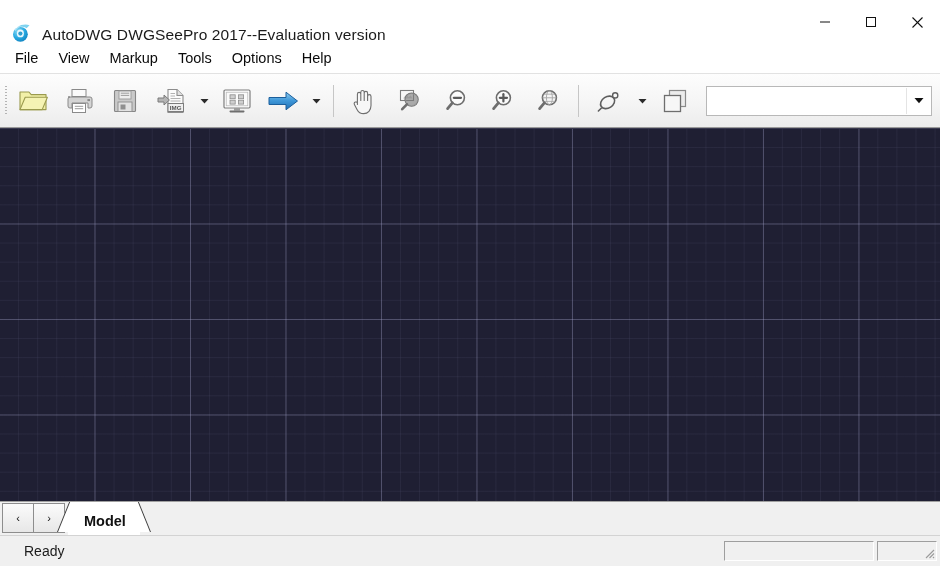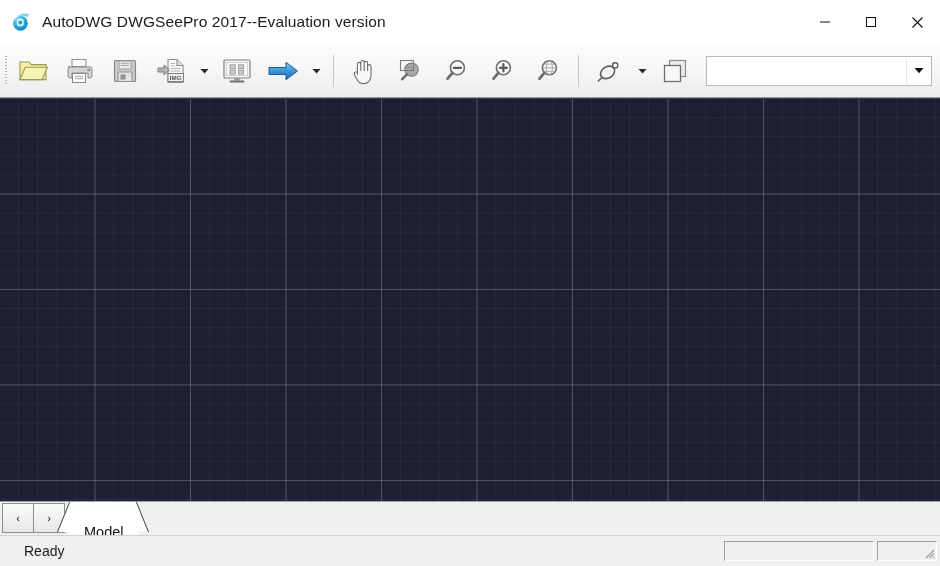--- a/index.html
+++ b/index.html
@@ -17,21 +17,21 @@
     background: #ffffff;
     display: flex;
     flex-direction: column;
   }
 
   
   .titlebar {
     height: 44px;
     background: #ffffff;
     display: flex;
-    align-items: center;
+    align-items: flex-end;
     flex: 0 0 auto;
     position: relative;
   }
   .app-icon {
     width: 22px; height: 22px;
     margin-left: 10px; margin-right: 10px;
     flex: 0 0 auto;
   }
   .title-text {
     font-size: 15.5px;
@@ -198,24 +198,24 @@
     align-items: flex-start;
     margin-left: 4px;
     position: relative;
     flex: 1 1 auto;
     height: 32px;
   }
   .tab {
     position: relative;
     height: 38px;
     display: flex;
-    align-items: flex-end;
+    align-items: center;
     padding: 0 14px 0 16px;
     font-size: 14.5px;
-    font-weight: normal;
+    font-weight: bold;
     color: #111;
     background: #ffffff;
     cursor: default;
     white-space: nowrap;
   }
   .tab::before {
     content: "";
     position: absolute;
     left: -11px; top: 0;
     width: 12px; height: 30px;
@@ -314,20 +314,28 @@
       </div>
       <div class="win-btn close">
         <svg width="13" height="13" viewBox="0 0 13 13">
           <line x1="1.5" y1="1.5" x2="11.5" y2="11.5" stroke="#111" stroke-width="1.1"></line>
           <line x1="11.5" y1="1.5" x2="1.5" y2="11.5" stroke="#111" stroke-width="1.1"></line>
         </svg>
       </div>
     </div>
   </div>
 
+  <div class="menubar">
+    <div class="menu-item">File</div>
+    <div class="menu-item">View</div>
+    <div class="menu-item">Markup</div>
+    <div class="menu-item">Tools</div>
+    <div class="menu-item">Options</div>
+    <div class="menu-item">Help</div>
+  </div>
 
   <div class="toolbar">
 
     <div class="grip">
         <i></i>
       </div>
 
     <div class="tbtn">
       <span>
         <svg width="30" height="28" viewBox="0 0 30 28">

